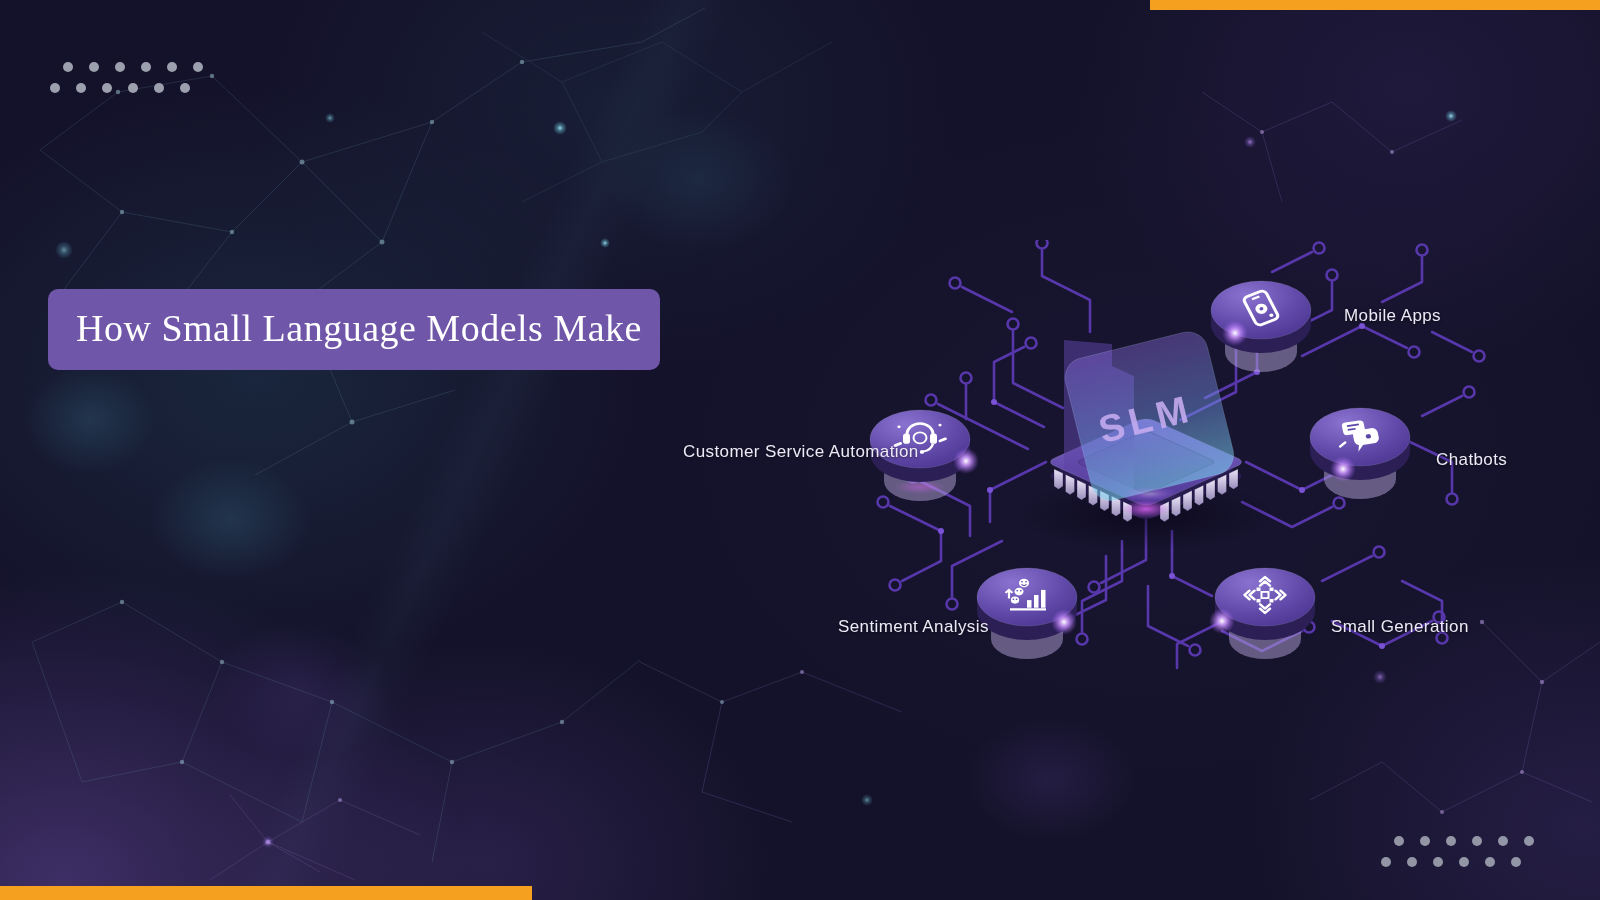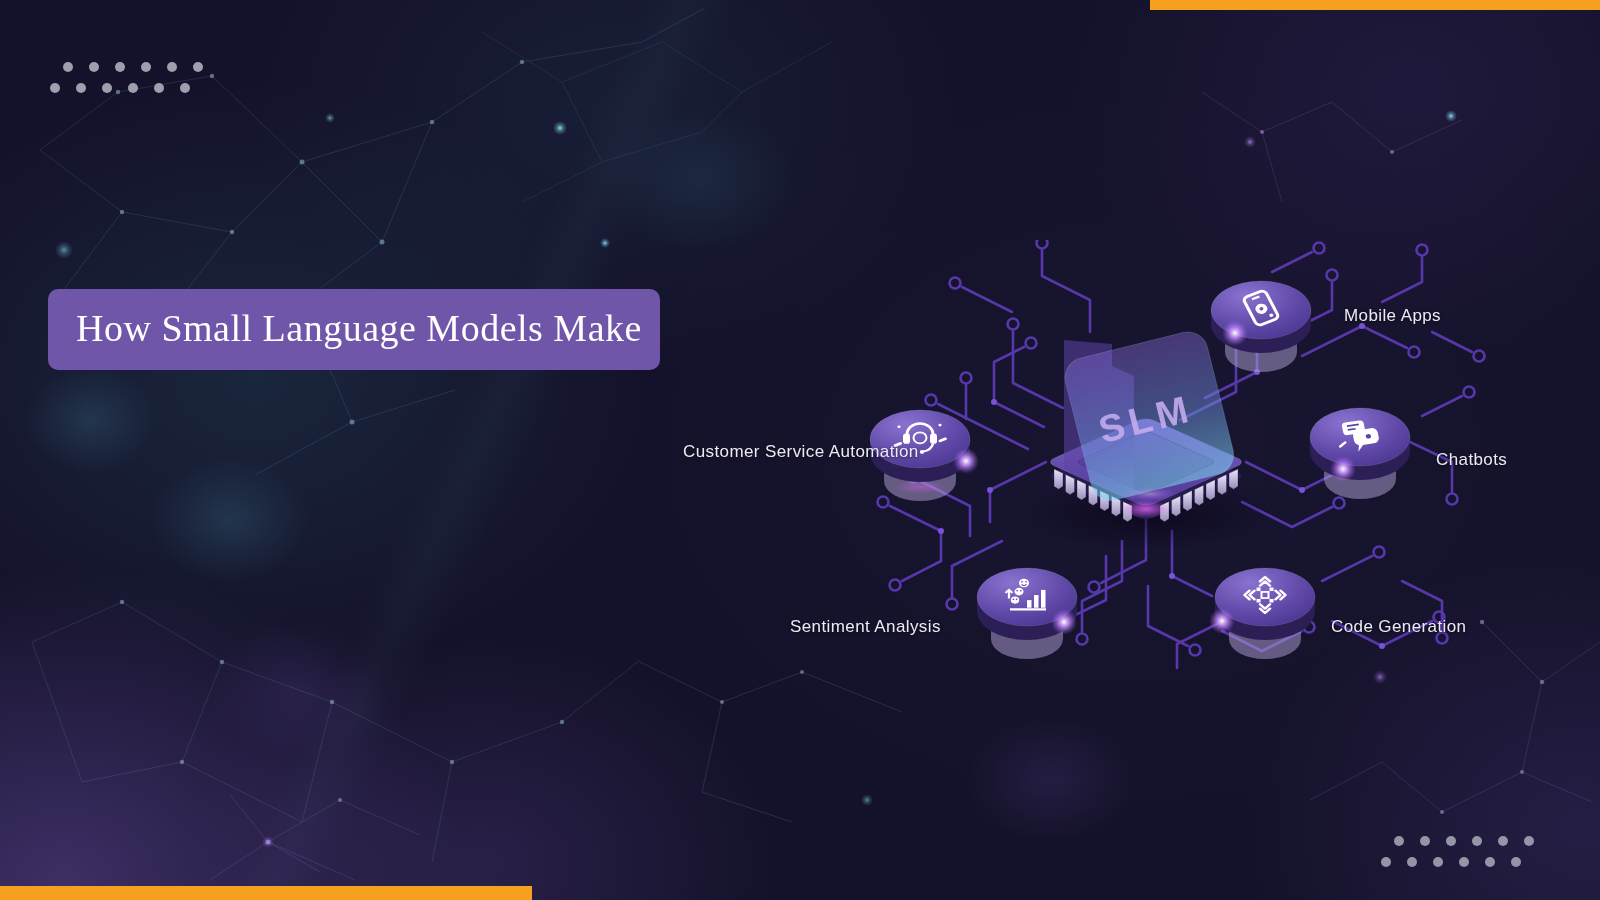--- a/index.html
+++ b/index.html
@@ -40,21 +40,21 @@
     font-weight:700;font-size:101px;line-height:1.17;letter-spacing:.5px;
   }
   .illustration{position:absolute;left:830px;top:240px;width:660px;height:440px;}
   .node-label{
     position:absolute;color:#eceaf6;font-size:17px;font-weight:normal;
     letter-spacing:.4px;white-space:nowrap;text-shadow:0 1px 3px rgba(0,0,0,.6);
   }
   .lbl-csa{left:683px;top:442px;text-align:center;}
   .lbl-mobile{left:1344px;top:306px;}
   .lbl-chatbots{left:1404px;top:450px;margin-left:32px;}
-  .lbl-sentiment{left:790px;top:617px;}
+  .lbl-sentiment{left:838px;top:617px;}
   .lbl-codegen{left:1331px;top:617px;}
 </style>
 </head>
 <body>
 
 <div class="canvas">
 
   <svg class="bg-net" viewBox="0 0 1600 900" aria-hidden="true">
     <defs>
       <radialGradient id="tealGlow">
@@ -421,15 +421,15 @@
         <rect x="4.5" y="4.5" width="4" height="4" fill="#fff"></rect>
       </g>
       <circle cx="-43" cy="26" r="13" fill="url(#glowPt)"></circle>
     </g>
   </svg>
 
   <div class="node-label lbl-csa">Customer Service Automation</div>
   <div class="node-label lbl-mobile">Mobile Apps</div>
   <div class="node-label lbl-chatbots">Chatbots</div>
   <div class="node-label lbl-sentiment">Sentiment Analysis</div>
-  <div class="node-label lbl-codegen">Code Generation</div>
+  <div class="node-label lbl-codegen">Small Generation</div>
 
 </div>
 
 </body></html>

